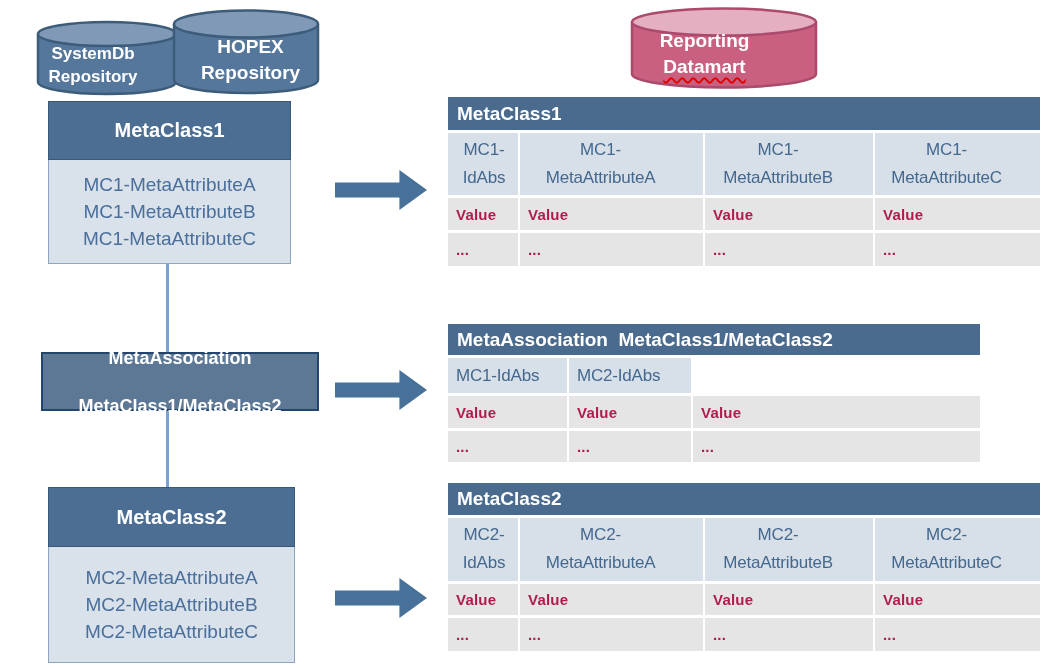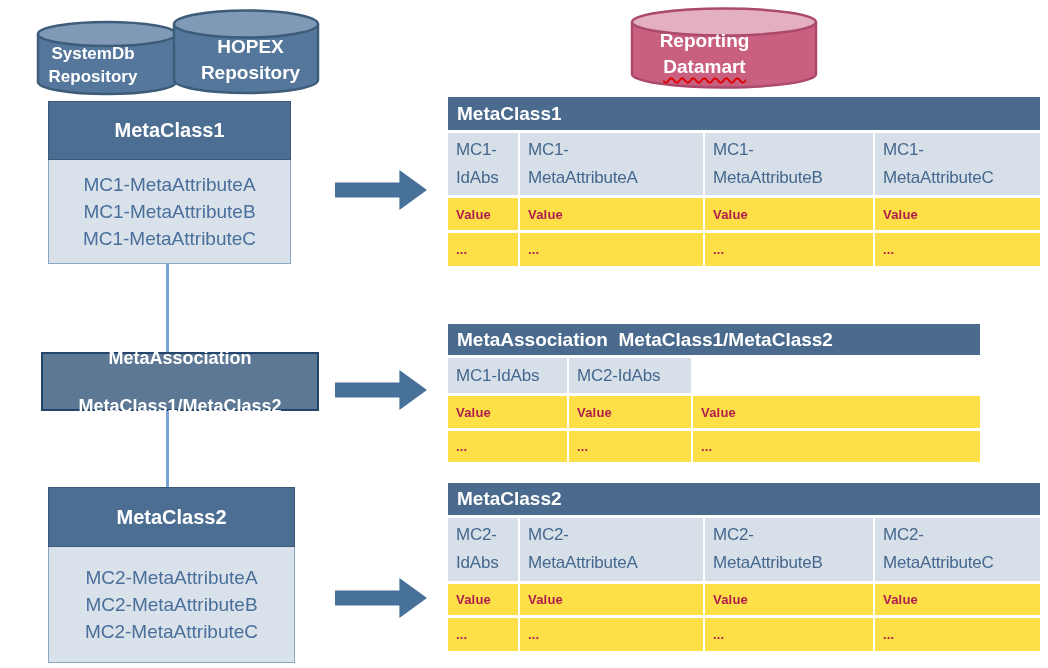--- a/index.html
+++ b/index.html
@@ -47,26 +47,26 @@
   .trow{display:grid;column-gap:2px;}
   .cols4{grid-template-columns:70px 183px 168px 1fr;}
   .cols3{grid-template-columns:119px 122px 1fr;}
   .one{grid-template-columns:1fr;}
   .title-cell{
     background:#4b6b8e;color:#ffffff;font-weight:bold;font-size:19px;
     display:flex;align-items:center;padding-left:9px;white-space:pre;
   }
   .hcell{
     background:#d7dfe9;color:#45688e;font-size:17px;letter-spacing:-0.2px;
-    line-height:28px;padding:3px 6px 0 8px;box-sizing:border-box;overflow-wrap:break-word;
+    line-height:28px;padding:3px 6px 0 8px;box-sizing:border-box;overflow-wrap:break-word;text-align:center;
   }
   .hcell.pr{padding-right:30px;}
   .hcell.nowrap{white-space:nowrap;display:flex;align-items:center;padding-top:0;}
   .vcell{
-    background:#fde047;color:#b11c4e;font-size:13px;font-weight:bold;
+    background:#e5e5e5;color:#b11c4e;font-size:15px;font-weight:bold;
     display:flex;align-items:center;padding-left:8px;letter-spacing:0.2px;
   }
   .t1{left:448px;top:97px;width:592px;grid-template-rows:33px 62px 32px 33px;}
   .t2{left:448px;top:324px;width:532px;grid-template-rows:31px 35px 32px 31px;}
   .t3{left:448px;top:483px;width:592px;grid-template-rows:32px 63px 31px 33px;}
 </style>
 </head>
 <body>
 
 <div class="canvas">

